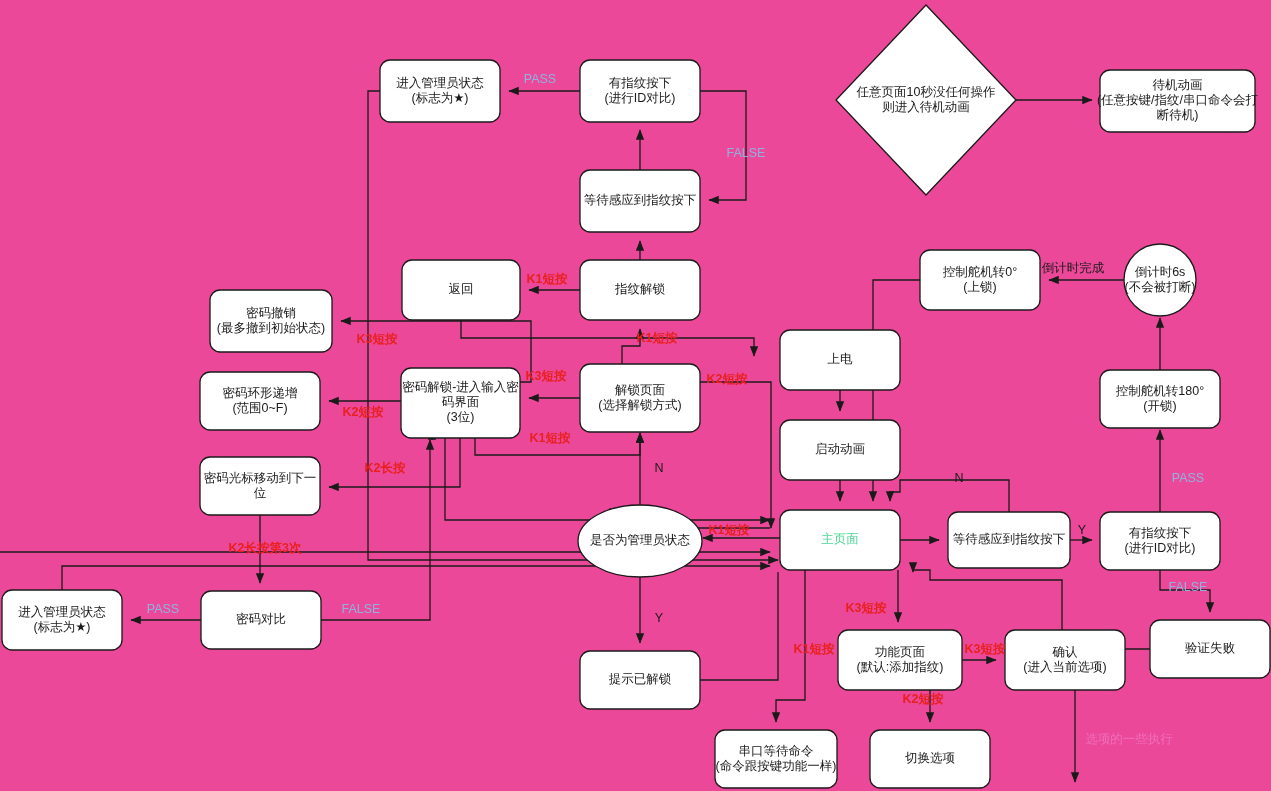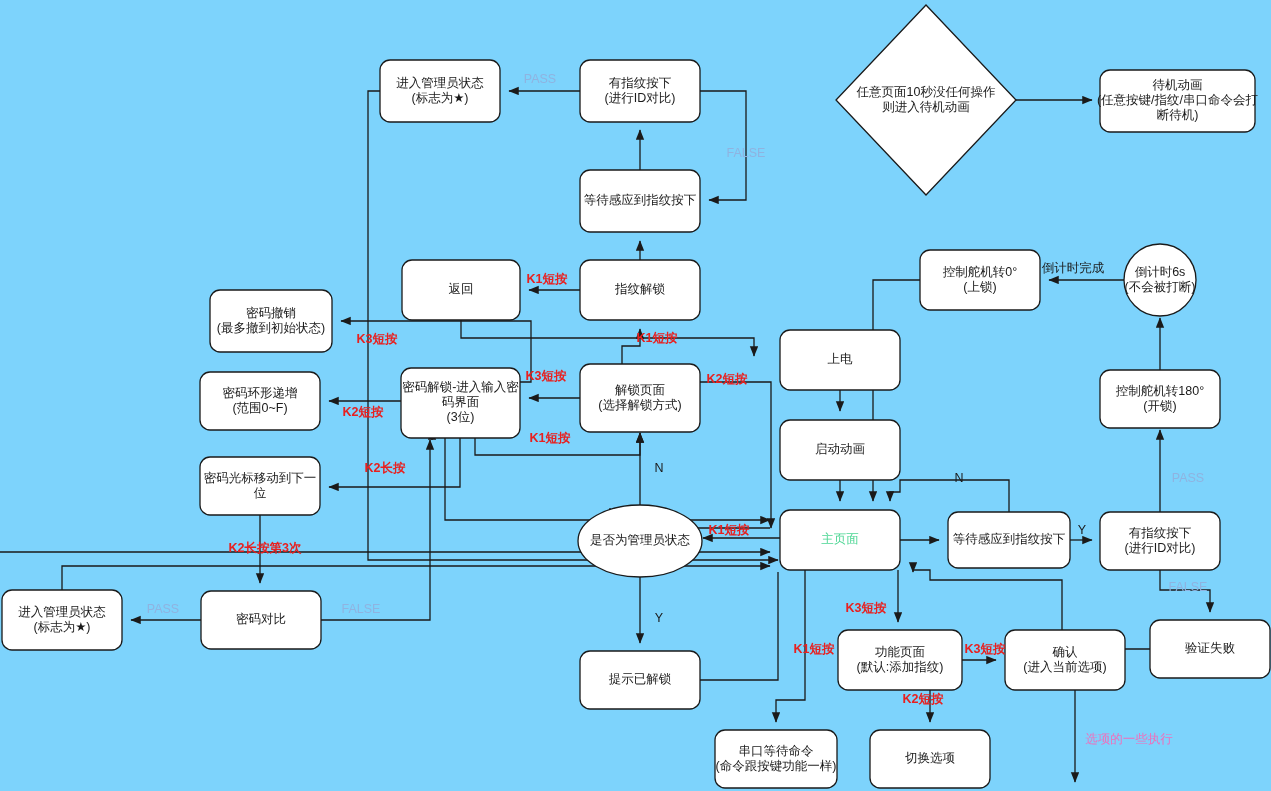--- a/index.html
+++ b/index.html
@@ -1,17 +1,17 @@
 <!DOCTYPE html>
 <html><head>
 <meta charset="utf-8">
 <style>
   html,body{margin:0;padding:0;background:#ffffff;}
   body{font-family:"Liberation Sans","DejaVu Sans",sans-serif;}
-  #canvas{position:relative;width:1271px;height:791px;background:#7dd3fc;overflow:hidden;}
+  #canvas{position:relative;width:1271px;height:791px;background:#ec4899;overflow:hidden;}
   svg{position:absolute;left:0;top:0;width:1271px;height:791px;}
   .nodeText{font-size:12.5px;fill:#1a1a1a;text-anchor:middle;dominant-baseline:middle;}
   .edgeLabel{font-size:12.5px;text-anchor:middle;dominant-baseline:middle;}
   .lbl-red{fill:#e8201f;font-weight:bold;}
   .lbl-blue{fill:#8fb3e0;}
   .lbl-black{fill:#1a1a1a;}
   .lbl-pink{fill:#ef6fbb;}
   .shape{fill:#ffffff;stroke:#1a1a1a;stroke-width:1.3;}
   .edge{fill:none;stroke:#1a1a1a;stroke-width:1.3;}
   .green{fill:#4dd694;}

